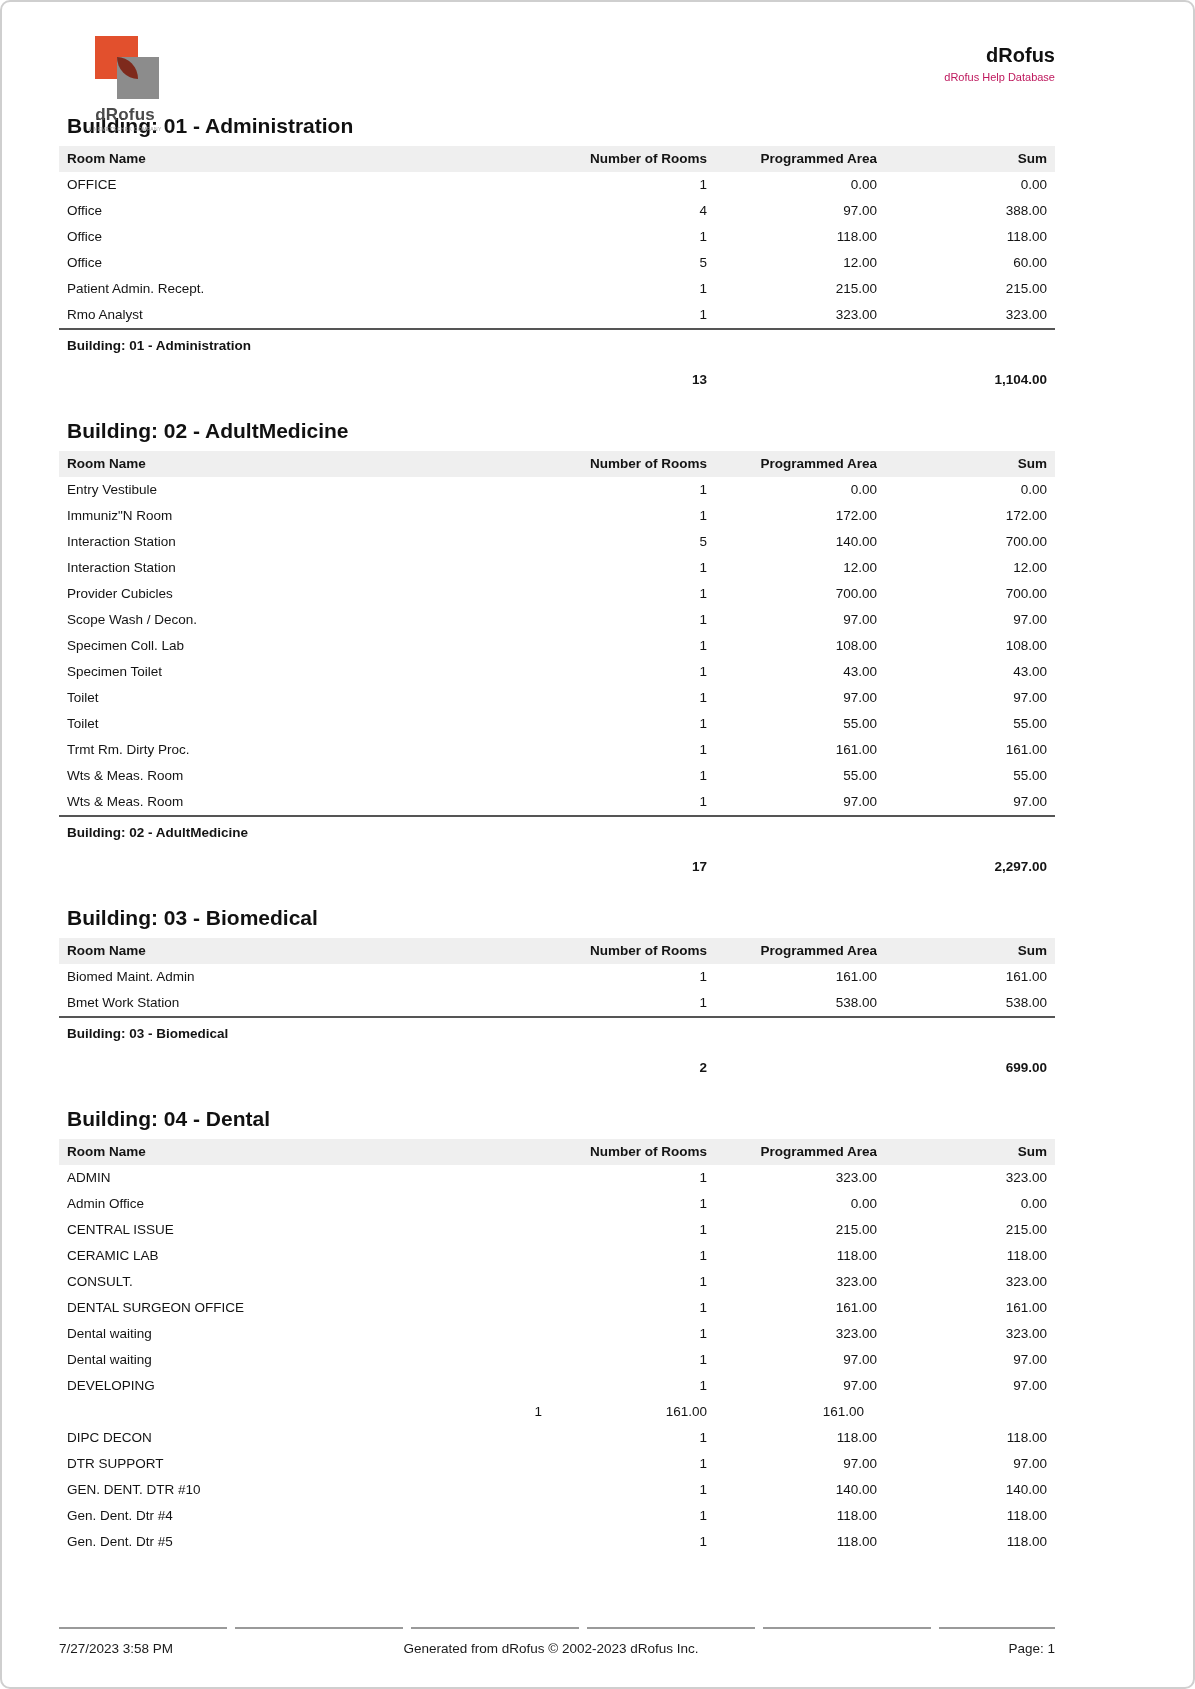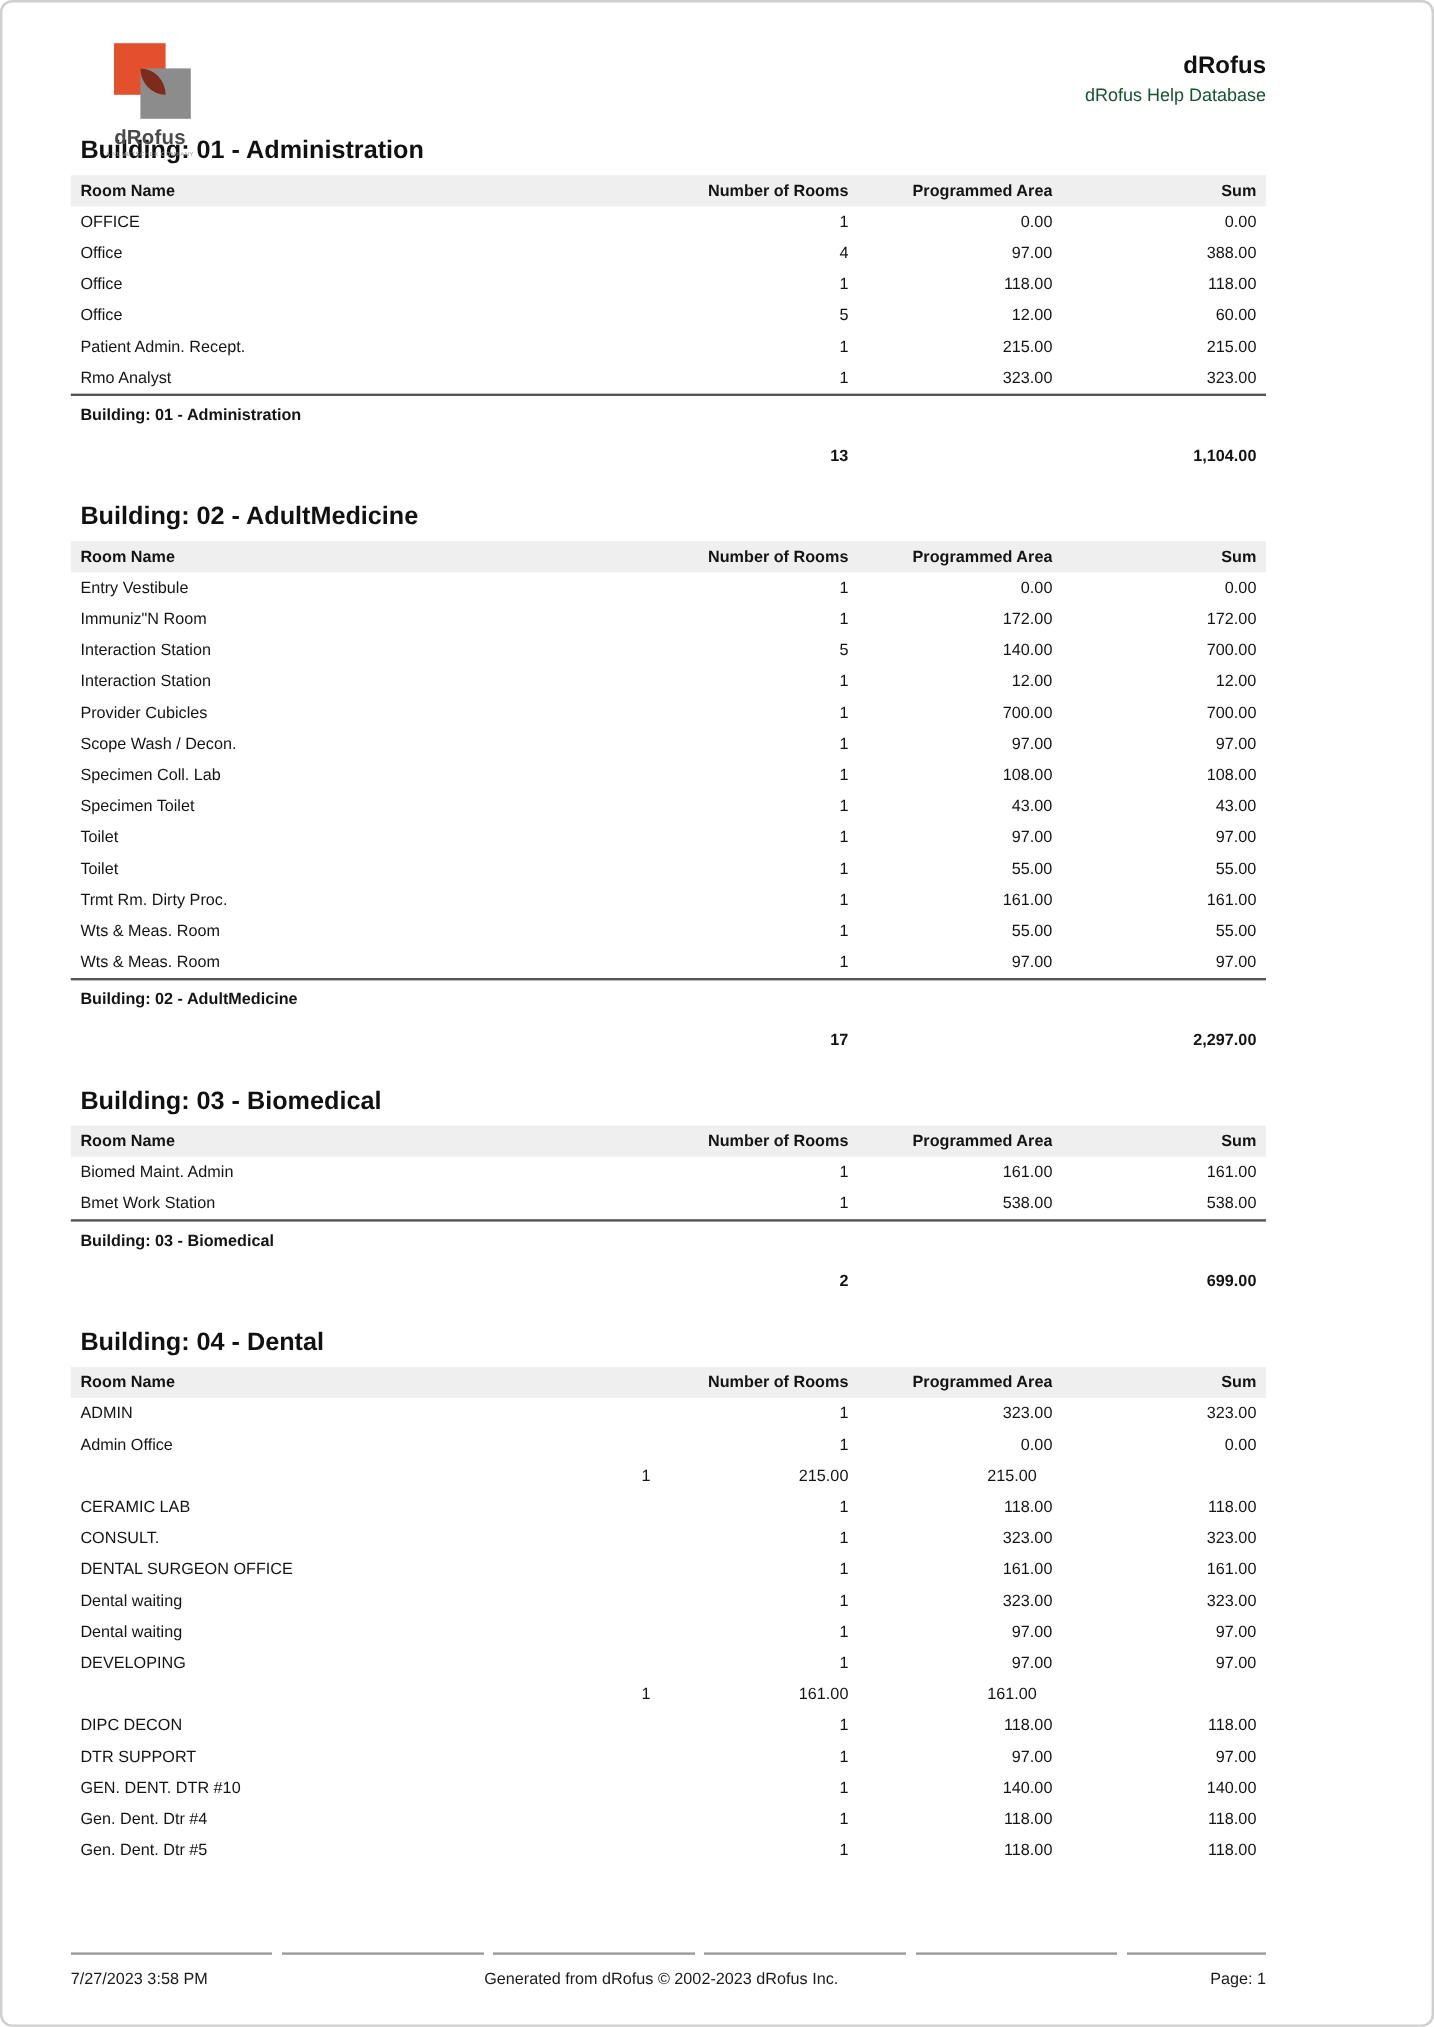--- a/index.html
+++ b/index.html
@@ -27,21 +27,21 @@
   .sq-gray   { position: absolute; left: 25px; top: 22px; width: 42px; height: 42px; background: var(--gray); }
   .leaf      { position: absolute; left: 25px; top: 22px; width: 21px; height: 22px; background: var(--leaf);
                border-radius: 0 100% 0 100%; }
   .logo-word { font-size: 17px; font-weight: bold; color: #4a4a4a; letter-spacing: .2px; margin-top: 4px; }
   .logo-tag  { font-size: 5px; color: #9a9a9a; letter-spacing: .4px; margin-top: 1px; }
 
   .report-title { position: absolute; left: 0; right: 0; top: 44px; text-align: center;
                   font-size: 23px; font-weight: bold; color: #111; }
   .hdr-right { position: absolute; right: 0; top: 42px; text-align: right; }
   .hdr-right .db-brand { font-size: 20px; font-weight: bold; color: #111; }
-  .hdr-right .db-name  { font-size: 15px; color: #14532d; margin-top: 4px; text-align: center; }
+  .hdr-right .db-name  { font-size: 11px; color: #be185d; margin-top: 4px; text-align: center; }
 
   
   .section { margin-top: 16px; }
   .building-heading { font-size: 21px; font-weight: bold; color: #111; margin: 2px 0 8px 8px; }
 
   .grid-row { display: grid; grid-template-columns: 483px 165px 170px 183px; align-items: center; }
   .grid-row > div { font-size: 13.5px; height: 26px; line-height: 26px; white-space: nowrap; overflow: hidden; }
   .grid-row .c0 { text-align: left;  padding-left: 8px; }
   .grid-row .c1, .grid-row .c2, .grid-row .c3 { text-align: right; }
   .grid-row .c3 { padding-right: 13px; }
@@ -314,20 +314,21 @@
   </div>
 
   <div class="grid-row">
     <div class="c0">Admin Office</div>
     <div class="c1">1</div>
     <div class="c2">0.00</div>
     <div class="c3">0.00</div>
   </div>
 
   <div class="grid-row">
+    <div class="c0">CENTRAL ISSUE</div>
     <div class="c1">1</div>
     <div class="c2">215.00</div>
     <div class="c3">215.00</div>
   </div>
 
   <div class="grid-row">
     <div class="c0">CERAMIC LAB</div>
     <div class="c1">1</div>
     <div class="c2">118.00</div>
     <div class="c3">118.00</div>

